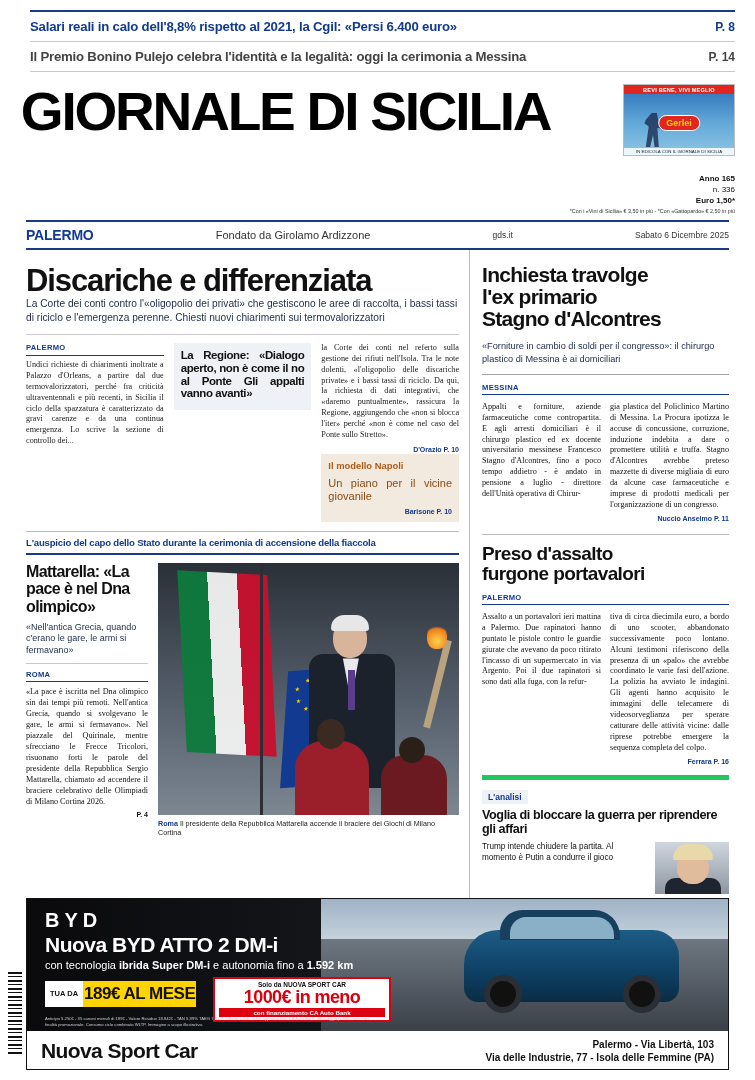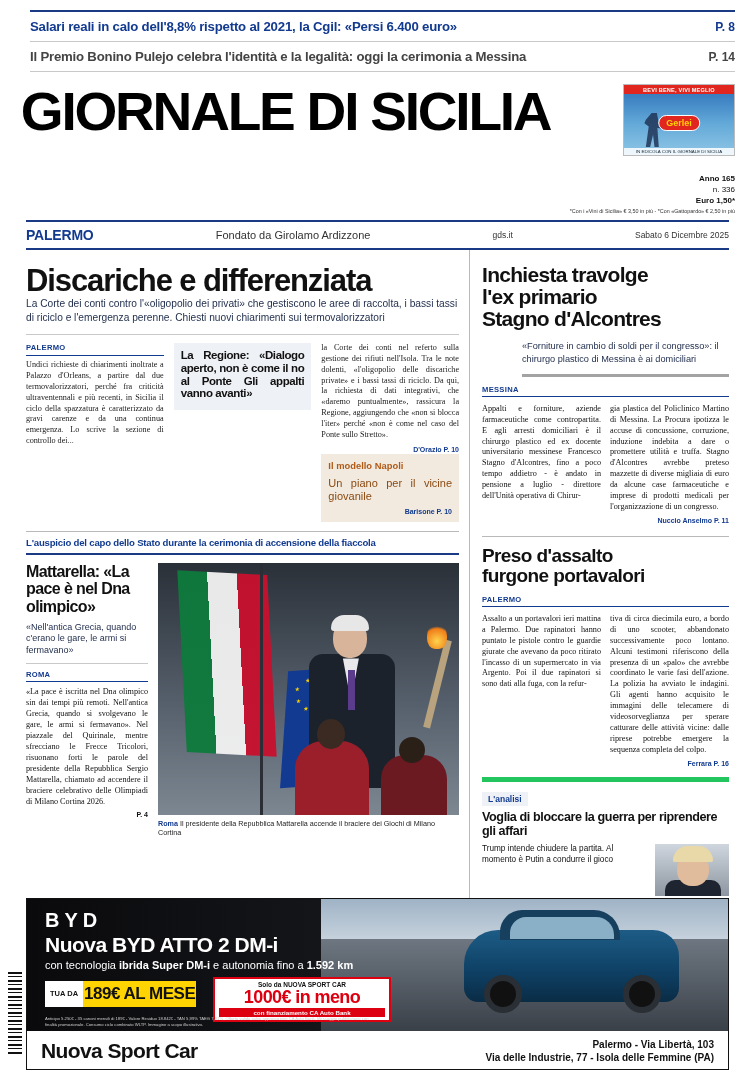--- a/index.html
+++ b/index.html
@@ -187,21 +187,21 @@
   }
   .caption b { color:#123a8f; }
 
   
   .r-title {
     font-family:"Liberation Sans", sans-serif; font-weight:700; font-size:21px;
     line-height:1.06; letter-spacing:-.7px; margin:14px 0 0 0;
   }
   .r-sub {
     font-family:"Liberation Sans", sans-serif; font-size:9.2px; line-height:1.38; color:#1d2b4a;
-    margin-top:10px; padding-bottom:8px; border-bottom:3px solid #a3a3a3;margin-left:40px;
+    margin-top:10px; padding-bottom:8px; border-bottom:1px solid #a3a3a3;
   }
   .r-two { display:flex; gap:9px; margin-top:7px; }
   .r-two .c { flex:1; font-size:8.2px; line-height:1.33; text-align:justify; }
   .r-head2 {
     font-family:"Liberation Sans", sans-serif; font-weight:700; font-size:19px; line-height:1.08;
     letter-spacing:-.6px; margin: 12px 0 0 0; padding-top:9px; border-top:1px solid #b9b9b9;
   }
   .r-sub2 { font-family:"Liberation Sans", sans-serif; font-size:9px; line-height:1.34; color:#1d2b4a; margin-top:8px; }
 
   .analysis-box { margin-top:10px; border-top:5px solid #22c55e; padding-top:6px; }

